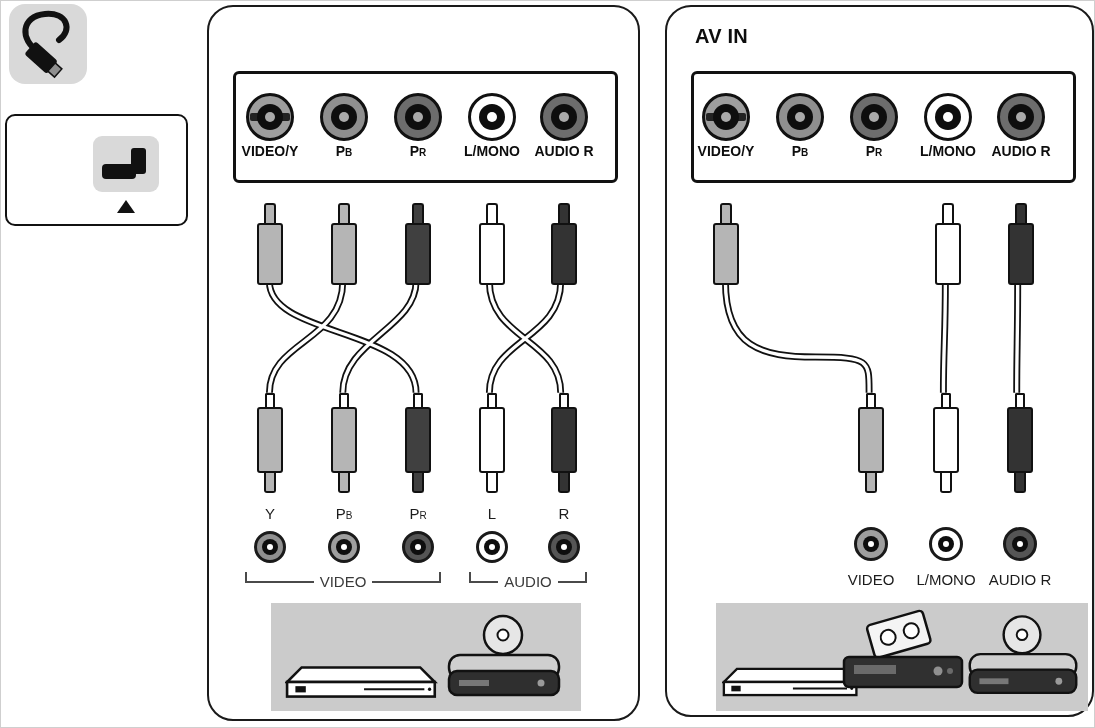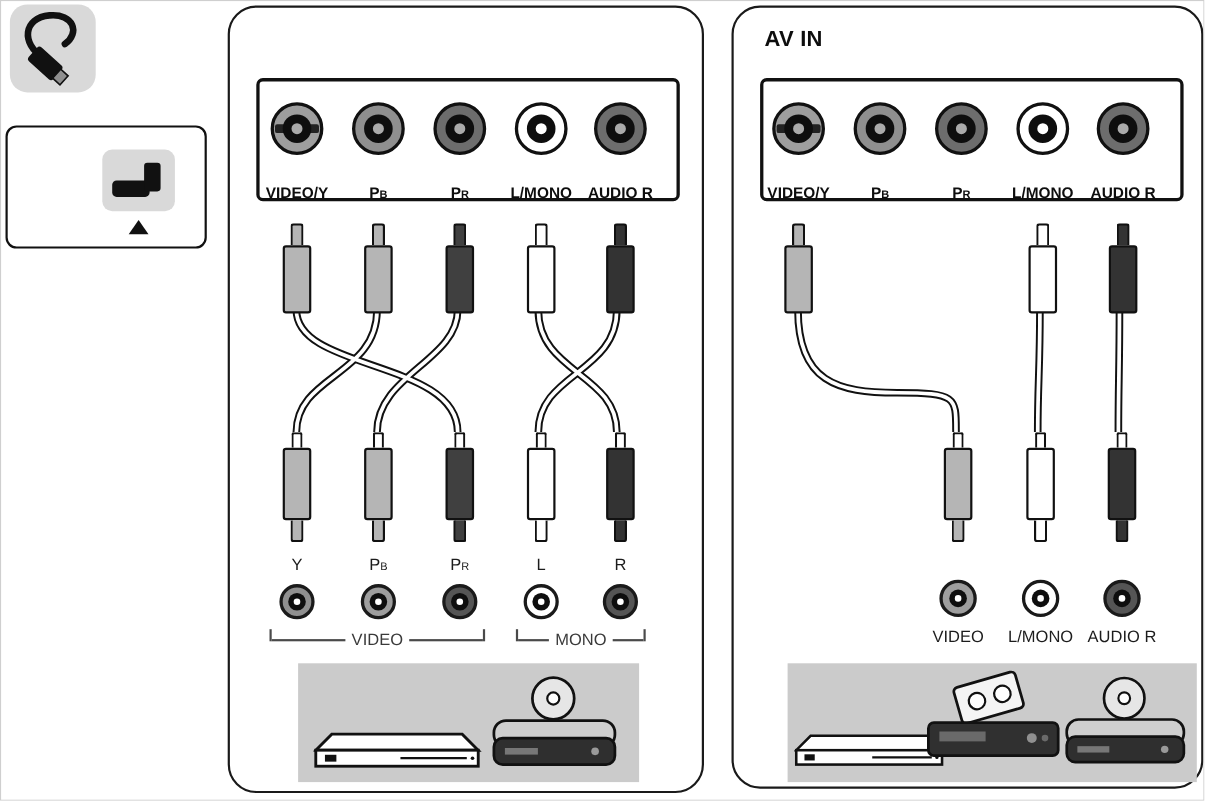--- a/index.html
+++ b/index.html
@@ -17,21 +17,21 @@
   .panel-title{position:absolute;left:28px;top:18px;font-size:20px;font-weight:bold;color:#0d0d0d;letter-spacing:.2px}
 
   .jack-box{position:absolute;left:24px;top:64px;width:385px;height:112px;border:3px solid #111;border-radius:6px}
 
   .jack{position:absolute;width:48px;height:48px;border:3px solid #111;border-radius:50%;
         display:flex;align-items:center;justify-content:center;overflow:hidden}
   .jack.slot::before{content:"";position:absolute;left:1px;right:1px;top:50%;margin-top:-4px;height:8px;background:#222;border-radius:2px}
   .jinner{position:relative;width:26px;height:26px;border-radius:50%;background:#0e0e0e;display:flex;align-items:center;justify-content:center}
   .jdot{width:10px;height:10px;border-radius:50%}
 
-  .jack-label{position:absolute;top:160px;transform:translateX(-50%);font-size:14px;font-weight:bold;color:#0d0d0d;white-space:nowrap}
+  .jack-label{position:absolute;top:136px;transform:translateX(-50%);font-size:14px;font-weight:bold;color:#0d0d0d;white-space:nowrap}
   .sub{font-size:10px}
 
   .cables{position:absolute;left:0;top:0;width:100%;height:100%;pointer-events:none}
 
   .plug{position:absolute;width:26px}
   .plug .tip{width:12px;height:20px;margin:0 auto;border:2px solid #111;border-bottom:none;border-radius:3px 3px 0 0}
   .plug .pbody{width:26px;height:62px;border:2px solid #111;border-radius:3px}
   .plug.down .pbody{height:66px}
   .plug .boot{width:10px;height:14px;margin:0 auto;background:#fff;border:2px solid #111;border-bottom:none;border-radius:2px 2px 0 0}
   .plug.down .tip{border:2px solid #111;border-top:none;border-radius:0 0 3px 3px}
@@ -210,21 +210,21 @@
     <div class="bracket" style="left:36px;top:566px;width:196px">
       <i class="tick"></i>
         <i class="hline"></i>
         <span>VIDEO</span>
         <i class="hline"></i>
         <i class="tick"></i>
     </div>
     <div class="bracket" style="left:260px;top:566px;width:118px">
       <i class="tick"></i>
         <i class="hline"></i>
-        <span>MONO</span>
+        <span>AUDIO</span>
         <i class="hline"></i>
         <i class="tick"></i>
     </div>
 
     <div class="device-box" style="left:62px;top:596px;width:310px;height:108px">
       <svg class="device" style="left:14px;top:56px" width="156" height="46" viewBox="0 0 150 44">
         <polygon points="16,8 130,8 144,22 2,22" fill="#fff" stroke="#111" stroke-width="2.5"></polygon>
         <rect x="2" y="22" width="142" height="14" fill="#fff" stroke="#111" stroke-width="2.5"></rect>
         <line x1="76" y1="29" x2="134" y2="29" stroke="#111" stroke-width="2"></line>
         <rect x="10" y="26" width="10" height="6" fill="#111"></rect>

